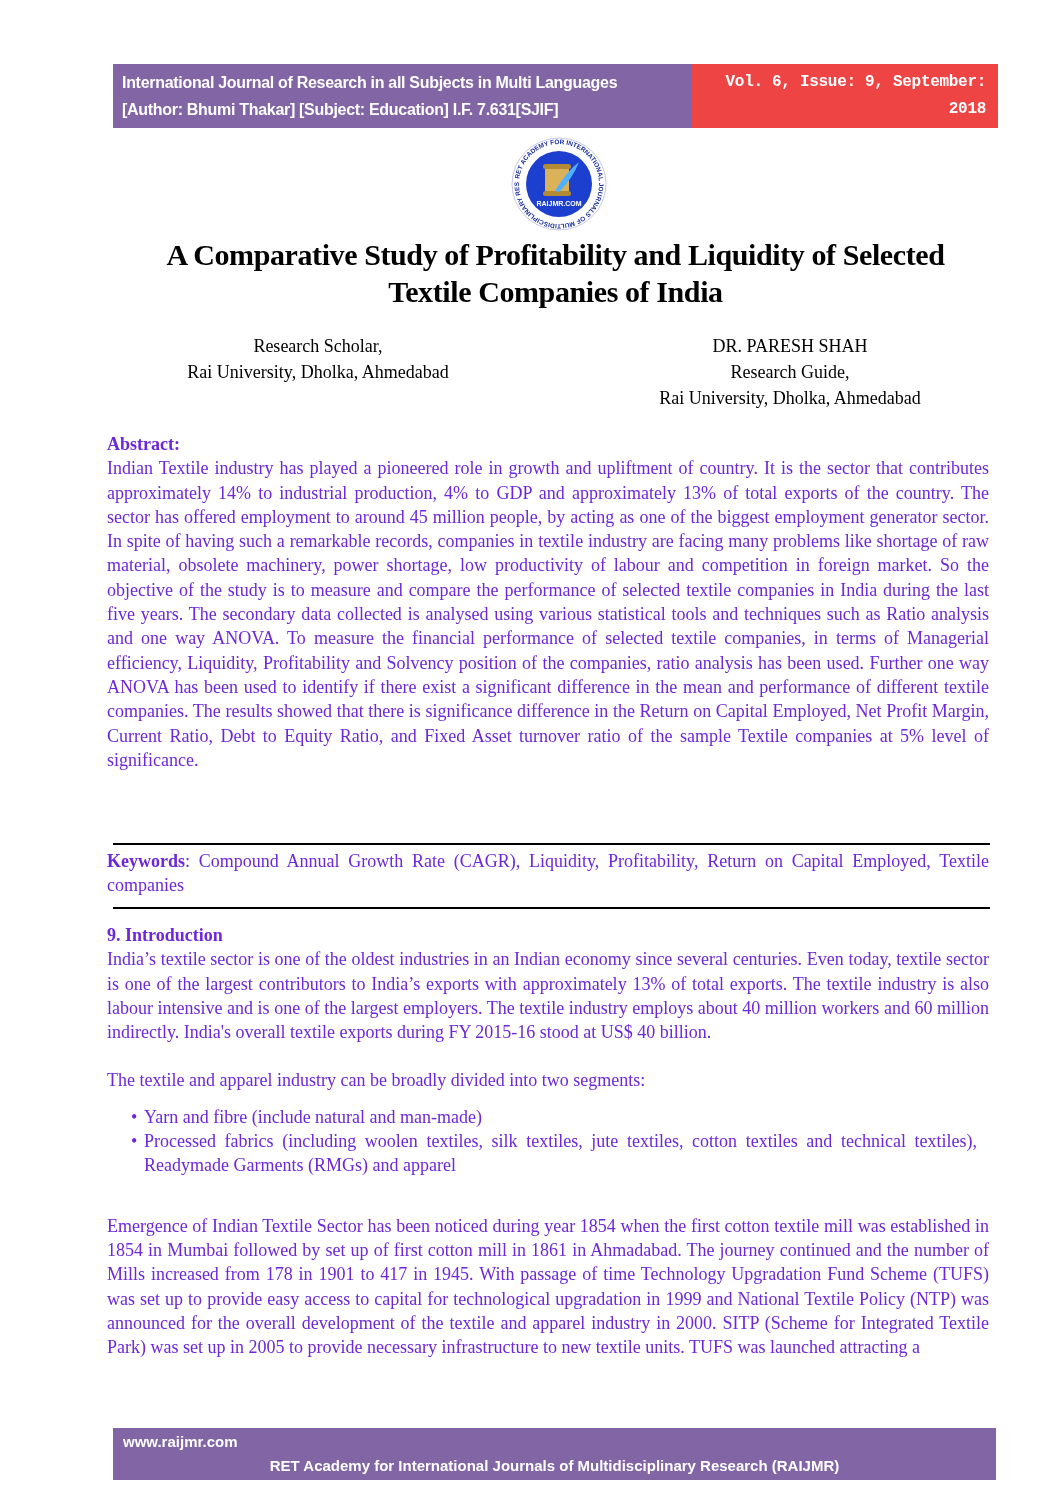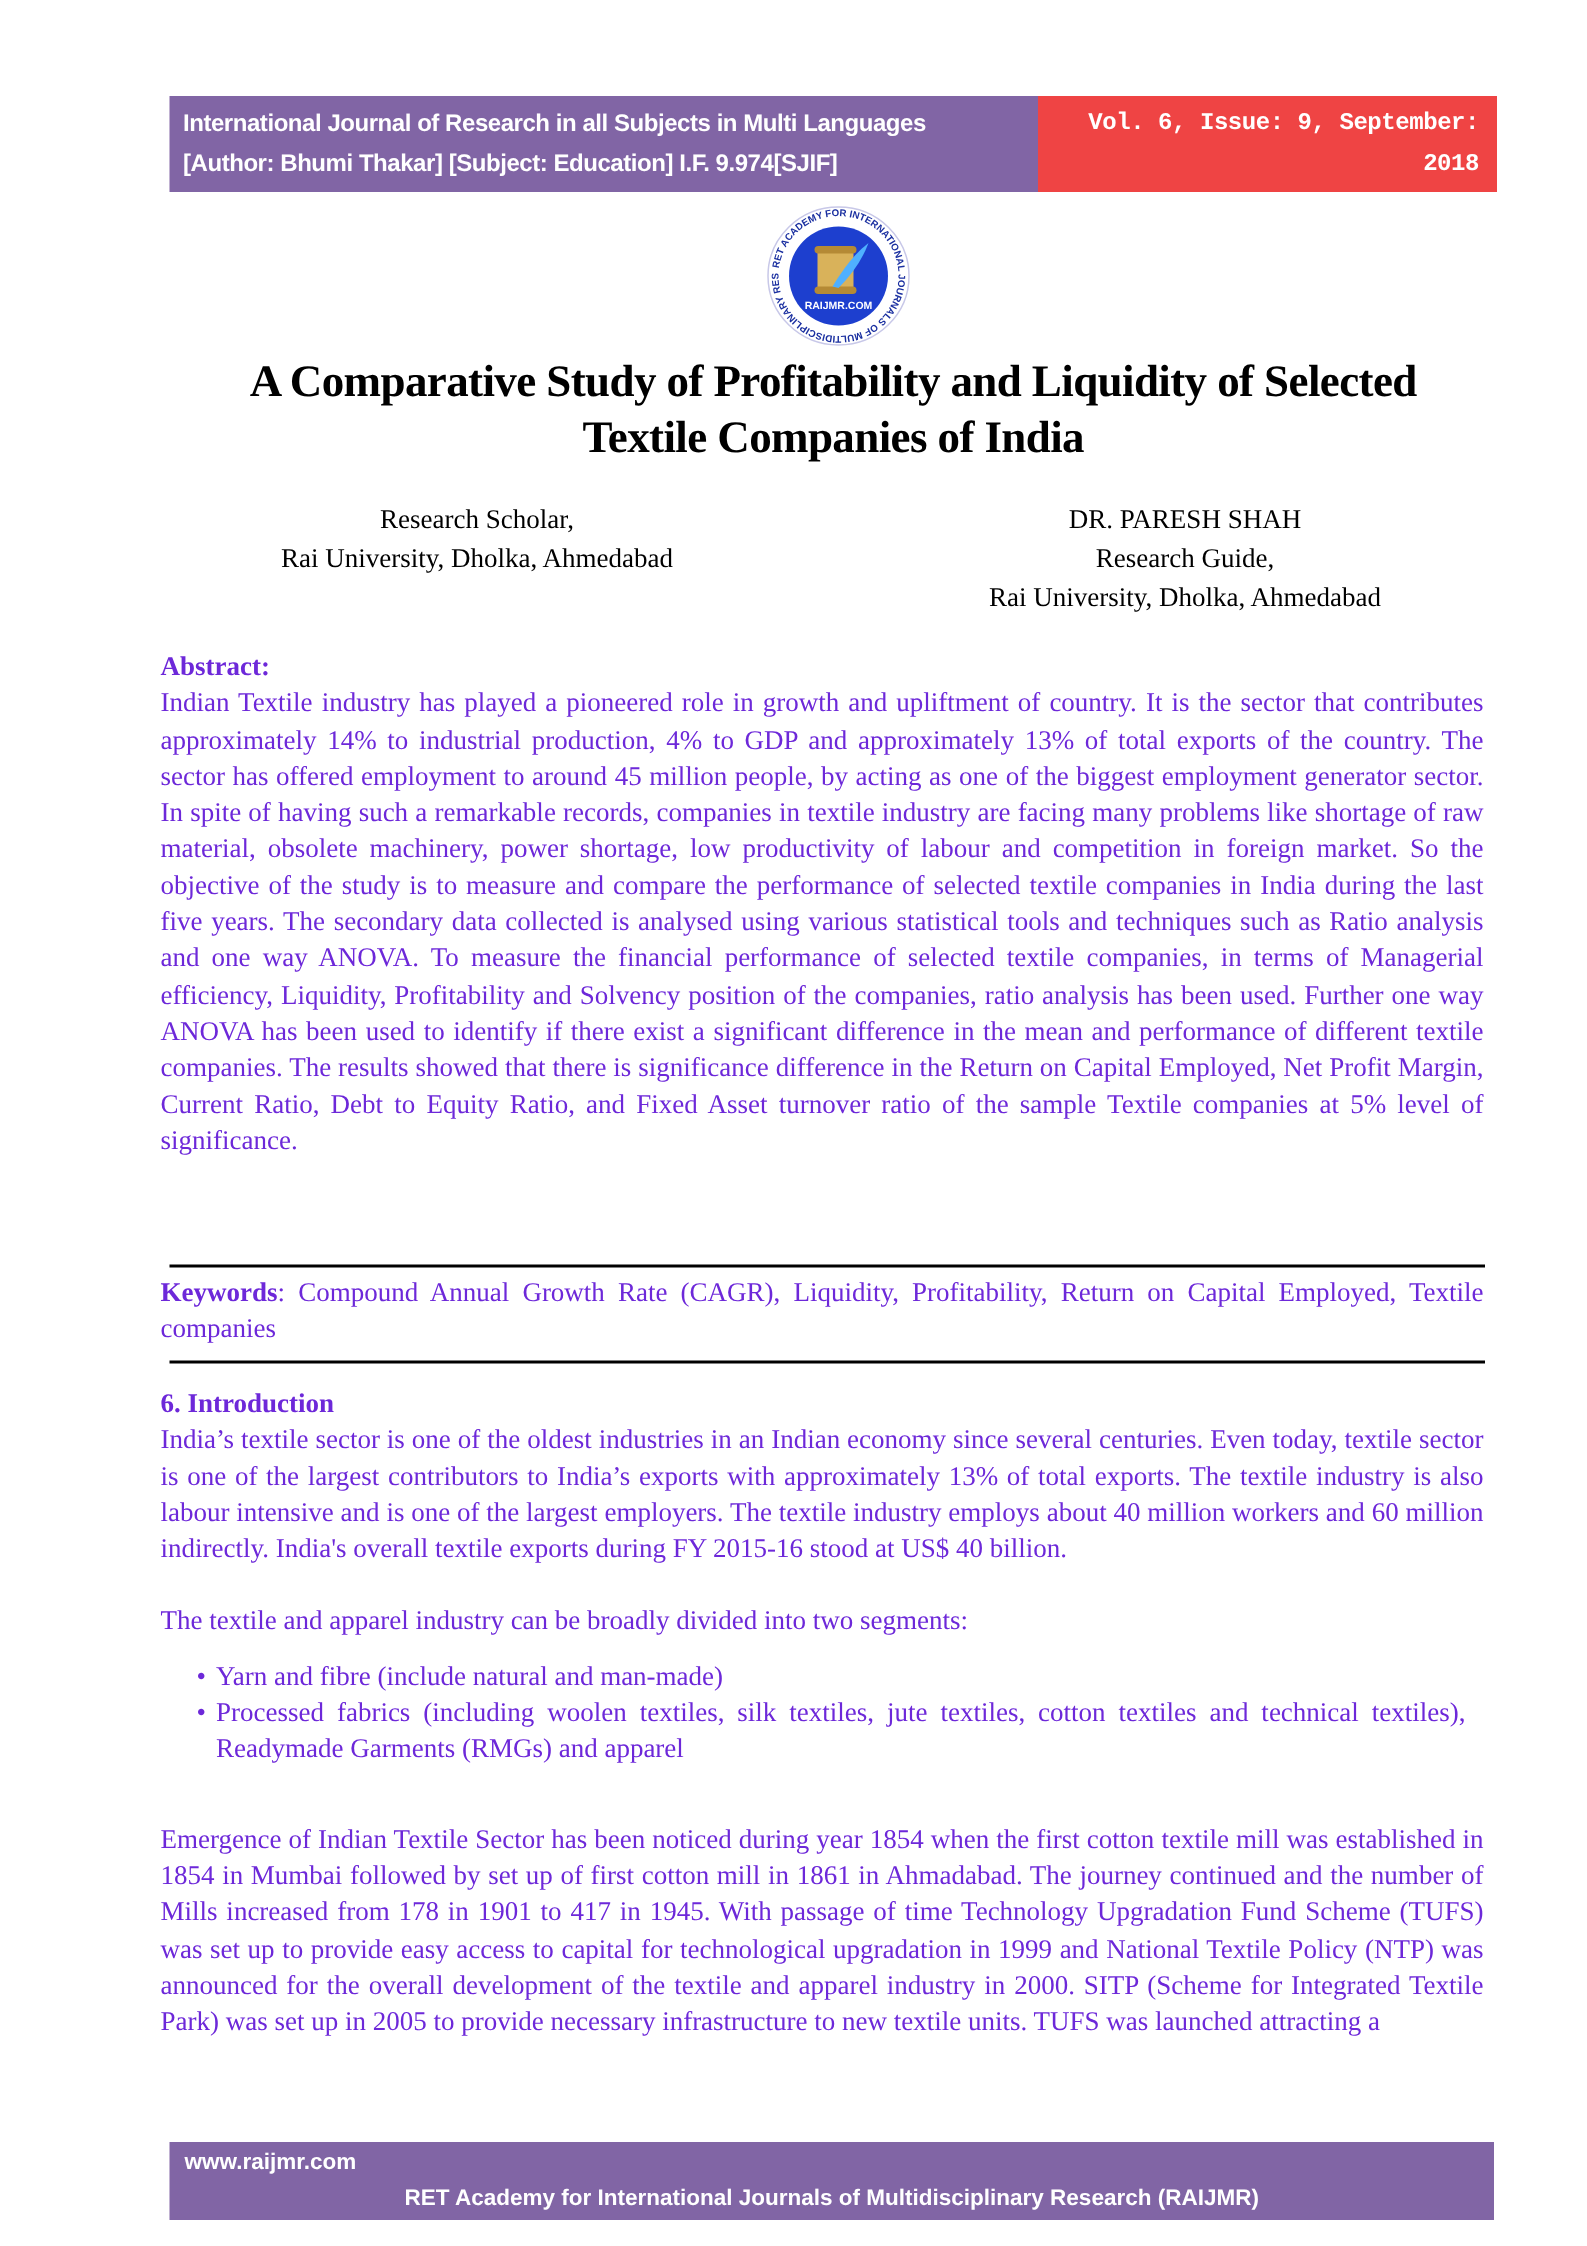--- a/index.html
+++ b/index.html
@@ -22,21 +22,21 @@
     .footer-row1 { position: absolute; left: 10px; right: 12px; top: 3px; display: flex; justify-content: space-between; line-height: 22px; }
     .footer-row2 { position: absolute; left: 0; right: 0; top: 27px; text-align: center; line-height: 22px; }
     .page-num { margin-right: 10px; }
   </style>
 </head>
 <body>
 
 <div class="header">
   <div class="header-left">
     <div>International Journal of Research in all Subjects in Multi Languages</div>
-    <div>[Author: Bhumi Thakar] [Subject: Education] I.F. 9.974[SJIF]</div>
+    <div>[Author: Bhumi Thakar] [Subject: Education] I.F. 7.631[SJIF]</div>
   </div>
   <div class="header-right">
     <div>Vol. 6, Issue: 9, September: 2018</div>
     <div>(IJRSML)  ISSN: 3054 - 2853</div>
   </div>
 </div>
 
 <div class="logo">
   <svg width="108" height="96" viewBox="0 0 108 96">
     <defs>
@@ -79,21 +79,21 @@
 
 <div class="rule" style="top: 843px;"></div>
 
 <div class="body-text" style="top: 849px;">
   <span class="heading">Keywords</span><span>: Compound Annual Growth Rate (CAGR), Liquidity, Profitability, Return on Capital Employed, Textile companies</span>
 </div>
 
 <div class="rule" style="top: 907px;"></div>
 
 <div class="body-text" style="top: 923px;">
-  <div class="heading">6. Introduction</div>
+  <div class="heading">9. Introduction</div>
   <div>India’s textile sector is one of the oldest industries in an Indian economy since several centuries. Even today, textile sector is one of the largest contributors to India’s exports with approximately 13% of total exports. The textile industry is also labour intensive and is one of the largest employers. The textile industry employs about 40 million workers and 60 million indirectly. India's overall textile exports during FY 2015-16 stood at US$ 40 billion.</div>
   <div style="height: 24px;"></div>
   <div>The textile and apparel industry can be broadly divided into two segments:</div>
   <ul class="bullets">
     <li>Yarn and fibre (include natural and man-made)</li>
     <li>Processed fabrics (including woolen textiles, silk textiles, jute textiles, cotton textiles and technical textiles), Readymade Garments (RMGs) and apparel</li>
   </ul>
   <div style="height: 24px;"></div>
   <div>Emergence of Indian Textile Sector has been noticed during year 1854 when the first cotton textile mill was established in 1854 in Mumbai followed by set up of first cotton mill in 1861 in Ahmadabad. The journey continued and the number of Mills increased from 178 in 1901 to 417 in 1945. With passage of time Technology Upgradation Fund Scheme (TUFS) was set up to provide easy access to capital for technological upgradation in 1999 and National Textile Policy (NTP) was announced for the overall development of the textile and apparel industry in 2000. SITP (Scheme for Integrated Textile Park) was set up in 2005 to provide necessary infrastructure to new textile units. TUFS was launched attracting a</div>
 </div>

